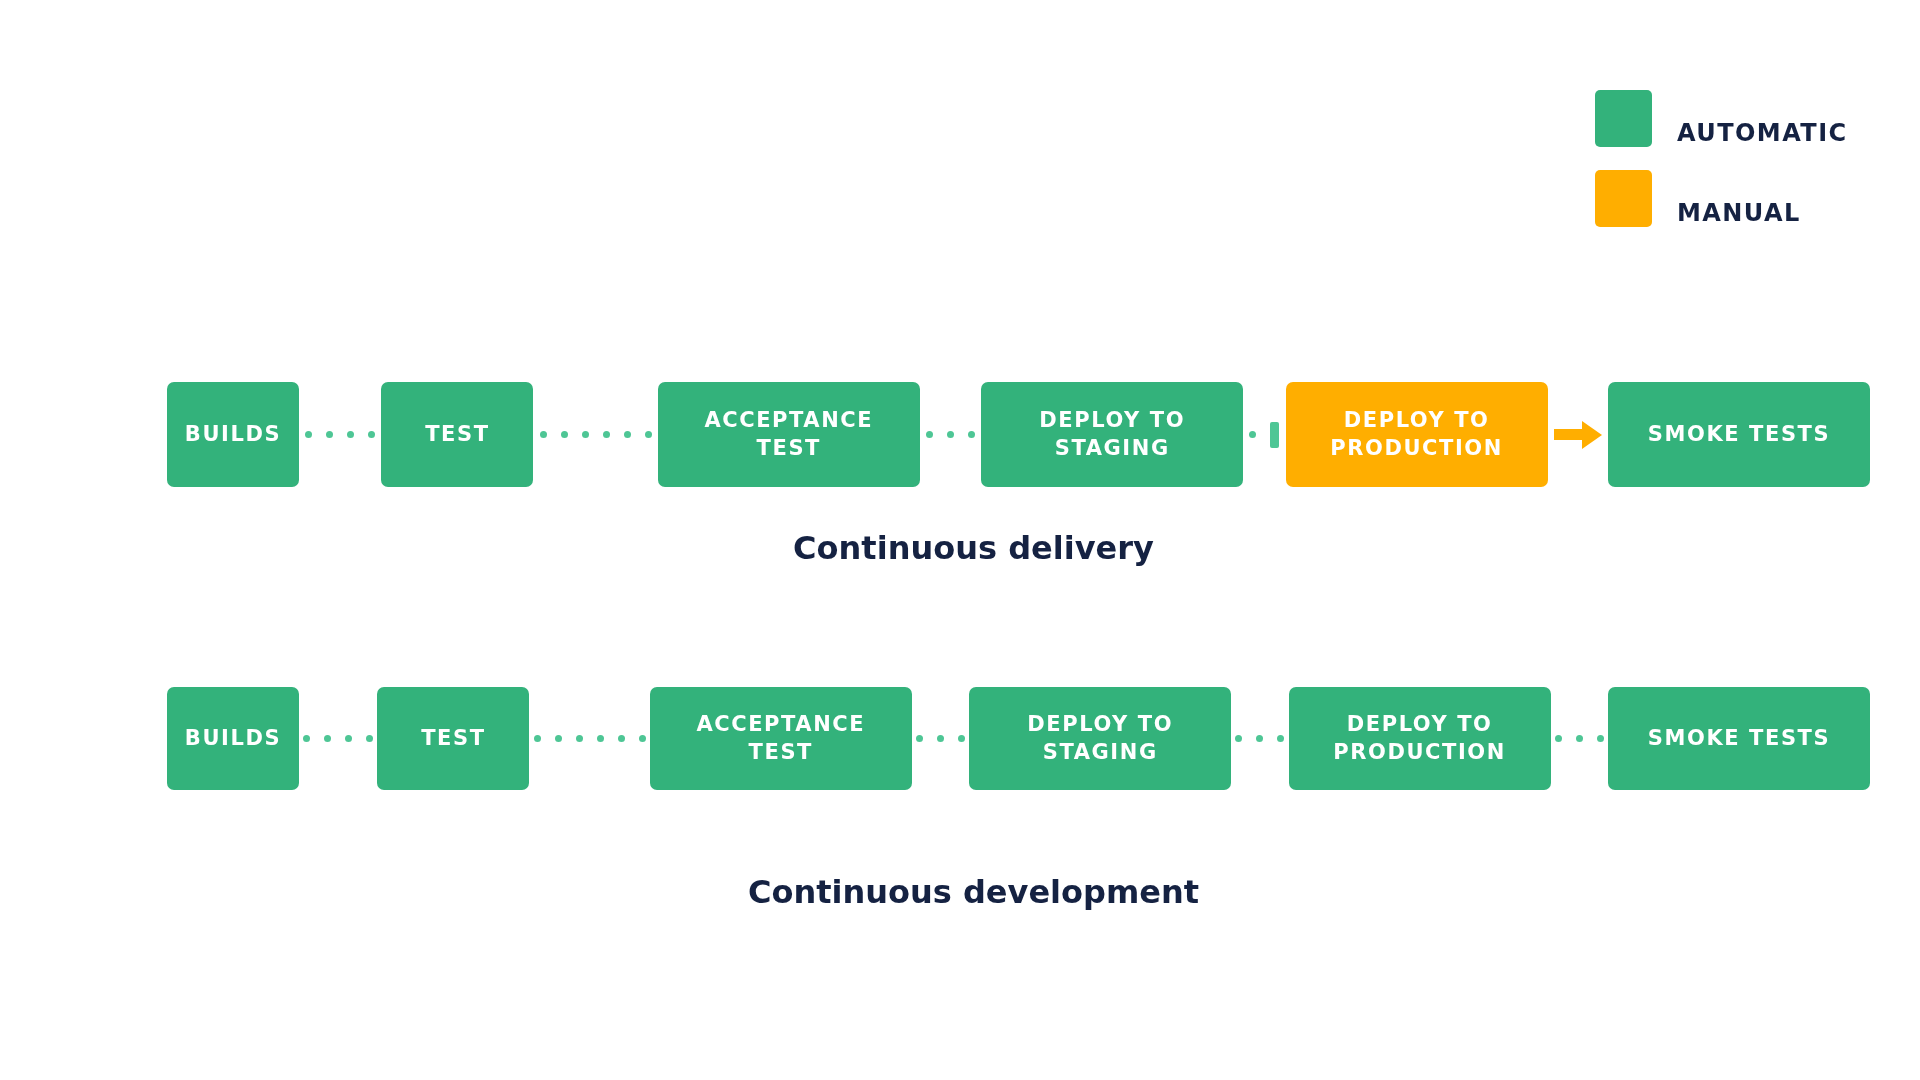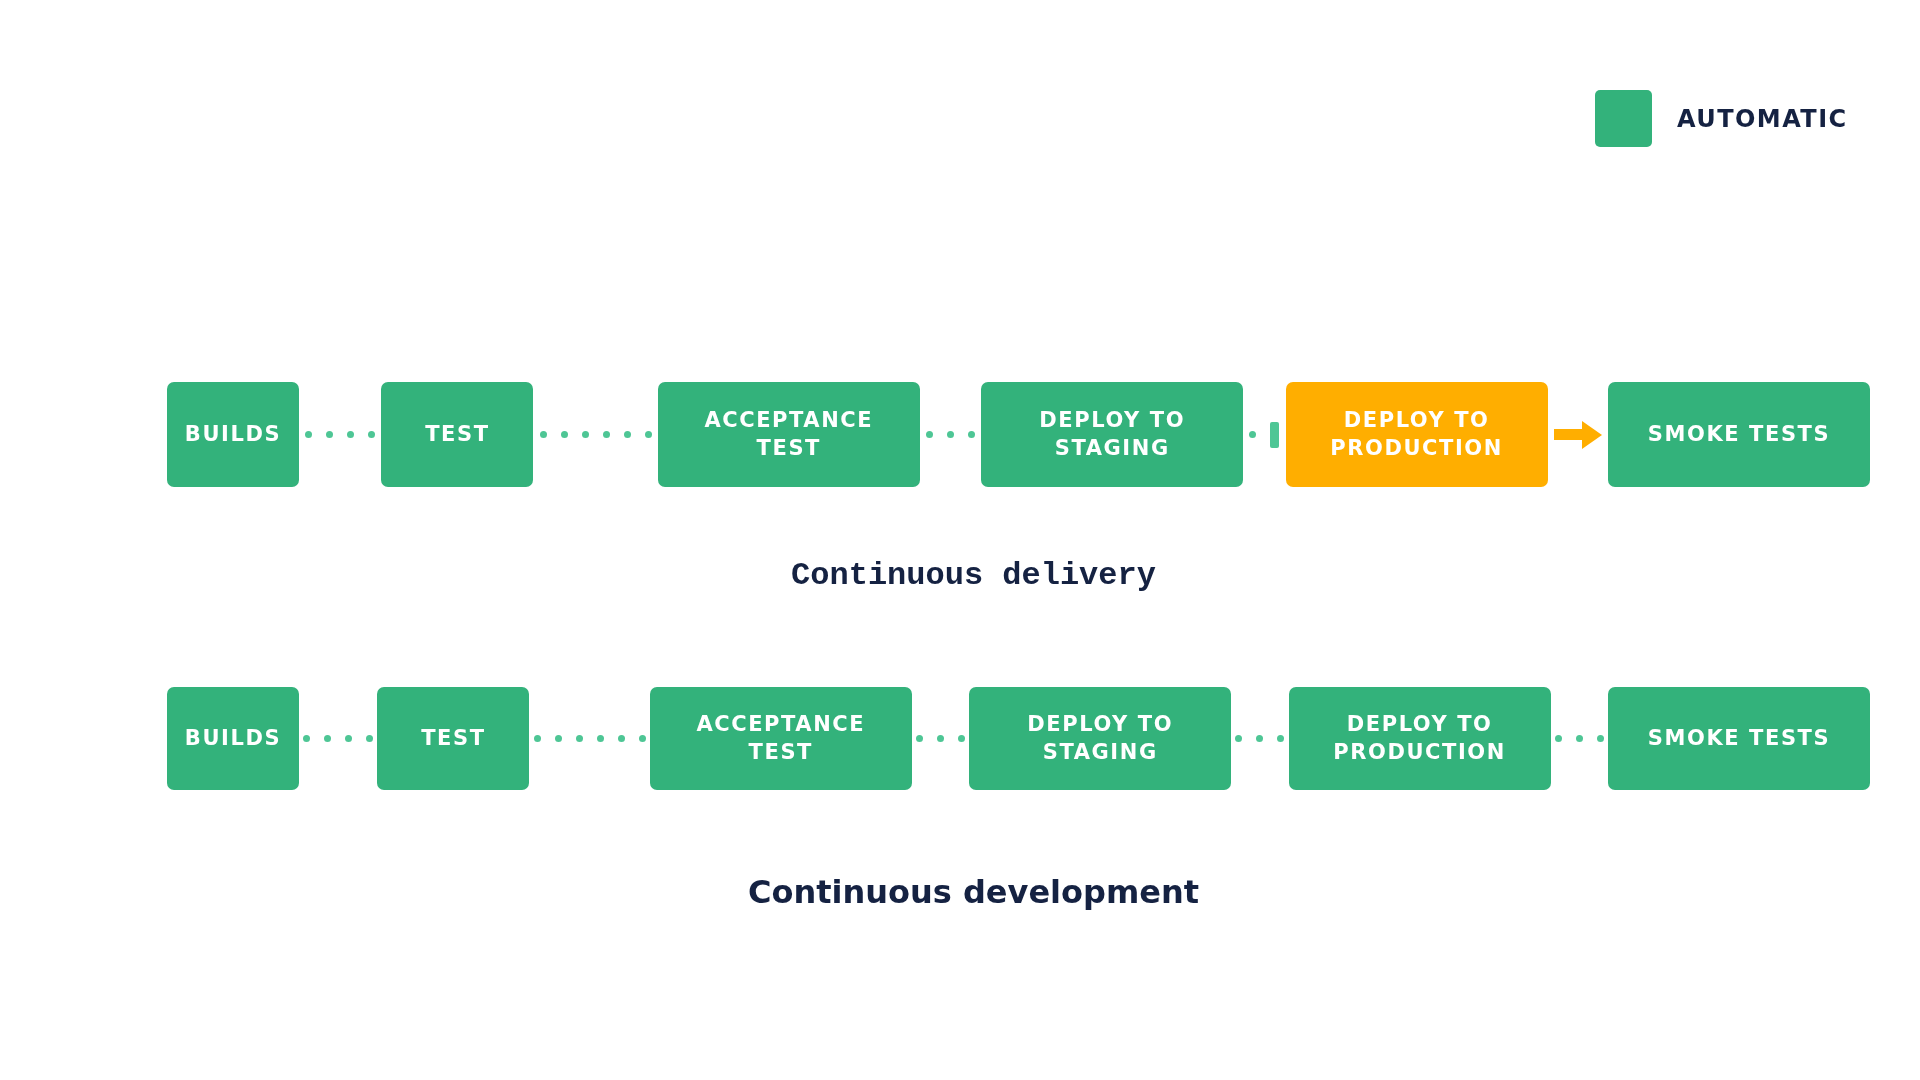--- a/index.html
+++ b/index.html
@@ -16,21 +16,21 @@
   }
 
   
   .legend {
     position: absolute;
     left: 1595px;
     top: 90px;
   }
   .legend-row {
     display: flex;
-    align-items: center;
+    align-items: flex-end;
     height: 57px;
     margin-bottom: 23px;
   }
   .legend-swatch {
     width: 57px;
     height: 57px;
     border-radius: 5px;
     flex: 0 0 auto;
   }
   .legend-label {
@@ -126,31 +126,35 @@
   
   .caption {
     position: absolute;
     width: 1703px;
     left: 122px;
     text-align: center;
     font-size: 32px;
     font-weight: bold;
     color: #152242;
   }
-  #caption-delivery    { top: 557px; font-family: Liberation Mono, monospace; }
+  #caption-delivery    { top: 529px; }
   #caption-development { top: 873px; }
 </style>
 </head>
 <body>
 
 <div class="legend">
   <div class="legend-row">
     <div class="legend-swatch" style="background: rgb(51, 178, 123);"></div>
     <div class="legend-label">AUTOMATIC</div>
   </div>
+  <div class="legend-row">
+    <div class="legend-swatch" style="background: rgb(255, 174, 0);"></div>
+    <div class="legend-label">MANUAL</div>
+  </div>
 </div>
 
 <div class="pipeline" id="row-delivery">
     <div class="stage green" style="width: 132px; background: rgb(51, 178, 123);">BUILDS</div>
     <div class="connector">
       <div class="dots">
         <div class="dot" style="background: rgb(78, 198, 149);"></div>
         <div class="dot" style="background: rgb(78, 198, 149);"></div>
         <div class="dot" style="background: rgb(78, 198, 149);"></div>
         <div class="dot" style="background: rgb(78, 198, 149);"></div>

